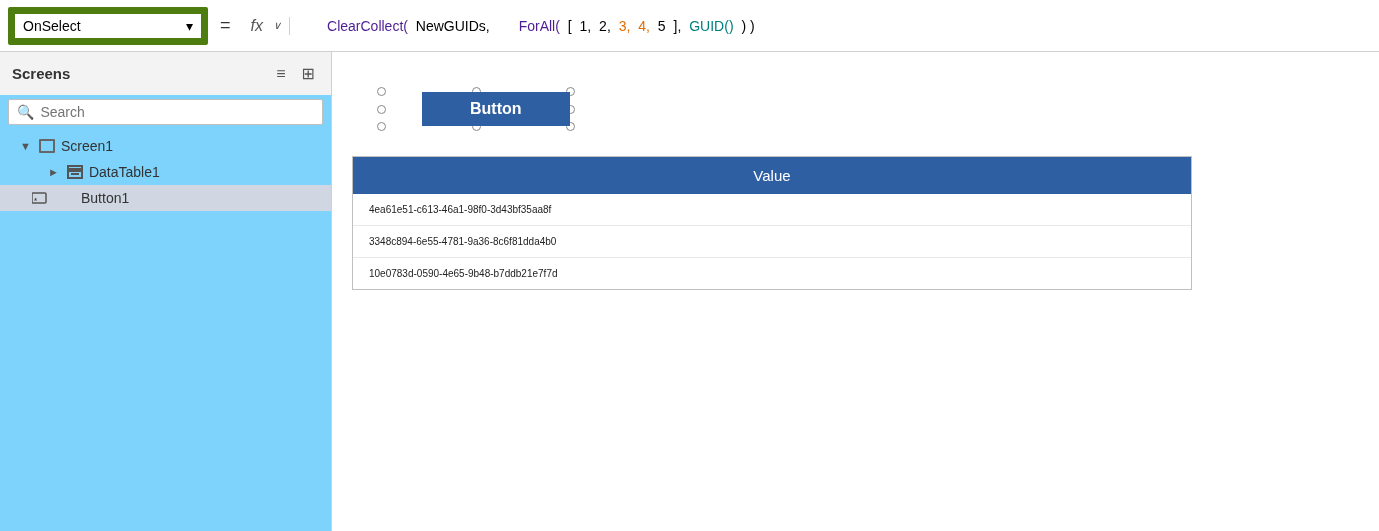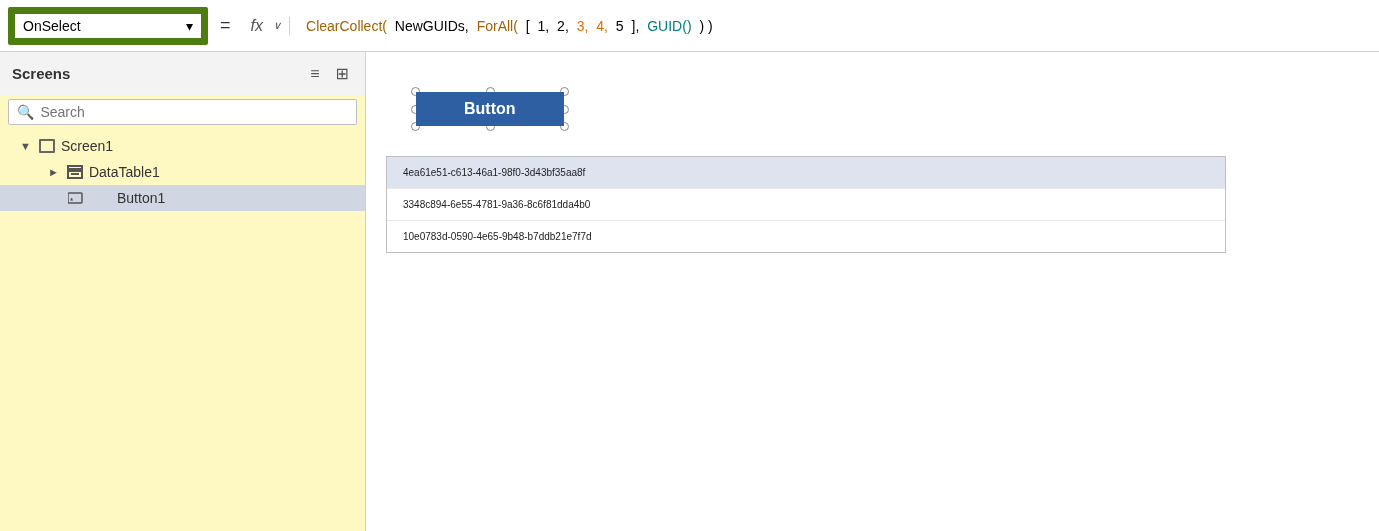--- a/index.html
+++ b/index.html
@@ -50,37 +50,37 @@
     }
     .formula-content {
       flex: 1;
       font-size: 14px;
       color: #000;
       padding: 0 8px;
       display: flex;
       align-items: center;
       gap: 4px;
     }
-    .fc-blue { color: #a16207; font-weight: 500; }
+    .fc-blue { color: #4c1d95; font-weight: 500; margin-left: 21px; }
     .fc-teal { color: #008080; }
     .fc-orange { color: #e06c00; }
     .fc-black { color: #000; }
 
     
     .main-area {
       display: flex;
       flex: 1;
       overflow: hidden;
     }
 
     
     .left-panel {
-      width: 366px;
+      width: 332px;
       border-right: 1px solid #d0d0d0;
-      background: #fef9c3;
+      background: #7dd3fc;
       display: flex;
       flex-direction: column;
       flex-shrink: 0;
     }
     .panel-header {
       display: flex;
       align-items: center;
       justify-content: space-between;
       padding: 10px 12px;
       background: #f3f3f3;
@@ -170,20 +170,21 @@
     }
     .canvas-button {
       background: #2e5fa3;
       color: #fff;
       font-size: 16px;
       font-weight: 600;
       border: none;
       padding: 8px 48px;
       cursor: pointer;
       position: relative;
+      margin-left: 40px;
     }
     .selection-handle {
       width: 9px; height: 9px;
       background: #fff;
       border: 1px solid #888;
       border-radius: 50%;
       position: absolute;
     }
     .handle-tl { top: -5px; left: -5px; }
     .handle-tc { top: -5px; left: calc(50% - 4px); }
@@ -275,21 +276,21 @@
 
     <div class="tree-item tree-indent-2">
       <span class="chevron">►</span>
       <span style="display:inline-block;width:16px;height:14px;border:2px solid #555;vertical-align:middle;position:relative;">
         <span style="position:absolute;top:1px;left:0;right:0;height:4px;background:#555;display:block;"></span>
         <span style="position:absolute;top:6px;left:2px;right:2px;height:2px;background:#555;display:block;"></span>
       </span>
       <span>DataTable1</span>
     </div>
 
-    <div class="tree-item tree-indent-2 selected" style="padding-left: 68px; gap: 29px;">
+    <div class="tree-item tree-indent-2 selected" style="padding-left: 32px; gap: 29px;">
       <svg width="16" height="14" viewBox="0 0 16 14" style="vertical-align:middle; margin-right:4px;">
         <rect x="0" y="2" width="14" height="10" rx="1" fill="none" stroke="#555" stroke-width="1.5"></rect>
         <polyline points="4,7 3,9 5,9" fill="none" stroke="#555" stroke-width="1.2"></polyline>
       </svg>
       <span>Button1</span>
     </div>
   </div>
 
   <div class="canvas-area">
 
@@ -299,20 +300,21 @@
       <div class="selection-handle handle-tr"></div>
       <div class="selection-handle handle-ml"></div>
       <div class="selection-handle handle-mr"></div>
       <div class="selection-handle handle-bl"></div>
       <div class="selection-handle handle-bc"></div>
       <div class="selection-handle handle-br"></div>
       <button class="canvas-button">Button</button>
     </div>
 
     <div class="data-table-container">
+      <div class="data-table-header">Value</div>
       <div class="data-table-row">
         <span>4ea61e51-c613-46a1-98f0-3d43bf35aa8f</span>
       </div>
       <div class="data-table-row">
         <span>3348c894-6e55-4781-9a36-8c6f81dda4b0</span>
       </div>
       <div class="data-table-row">
         <span>10e0783d-0590-4e65-9b48-b7ddb21e7f7d</span>
       </div>
     </div>

